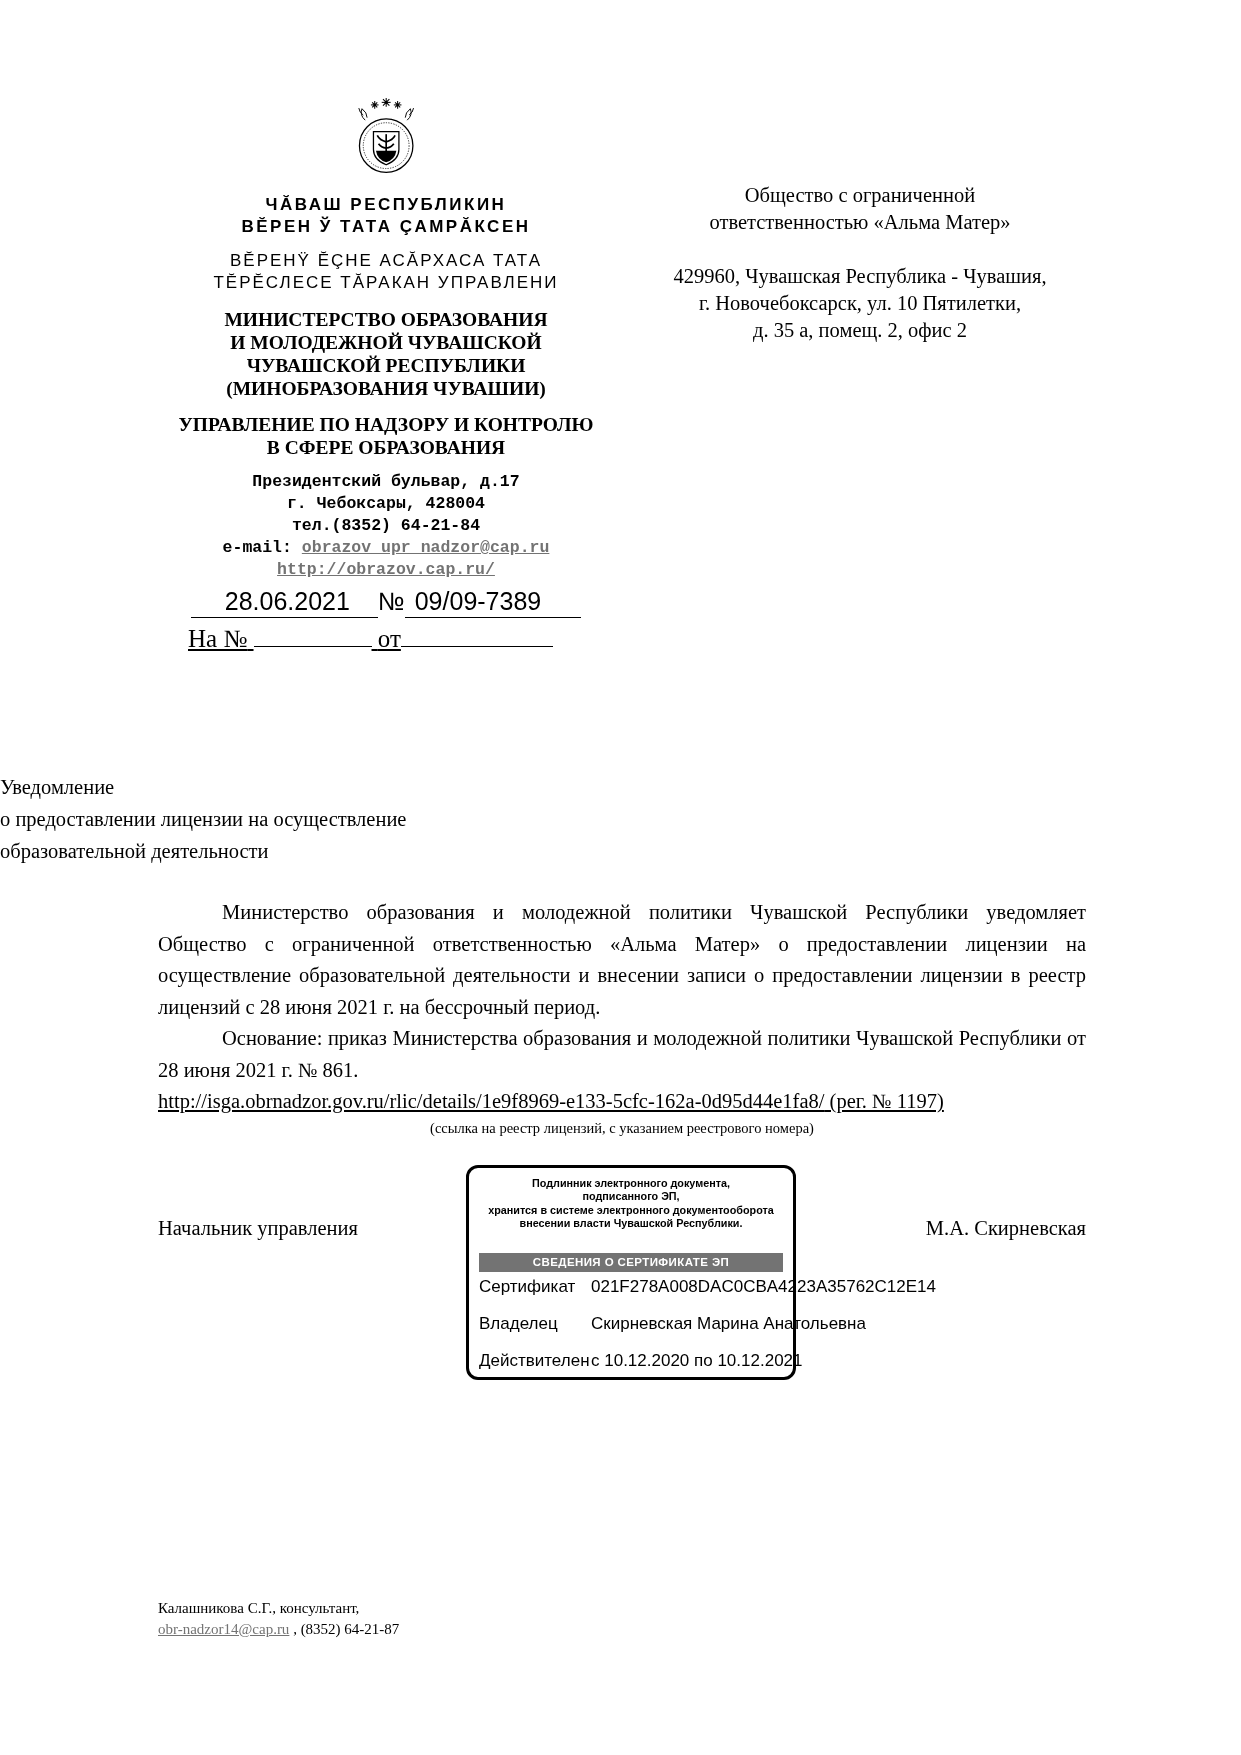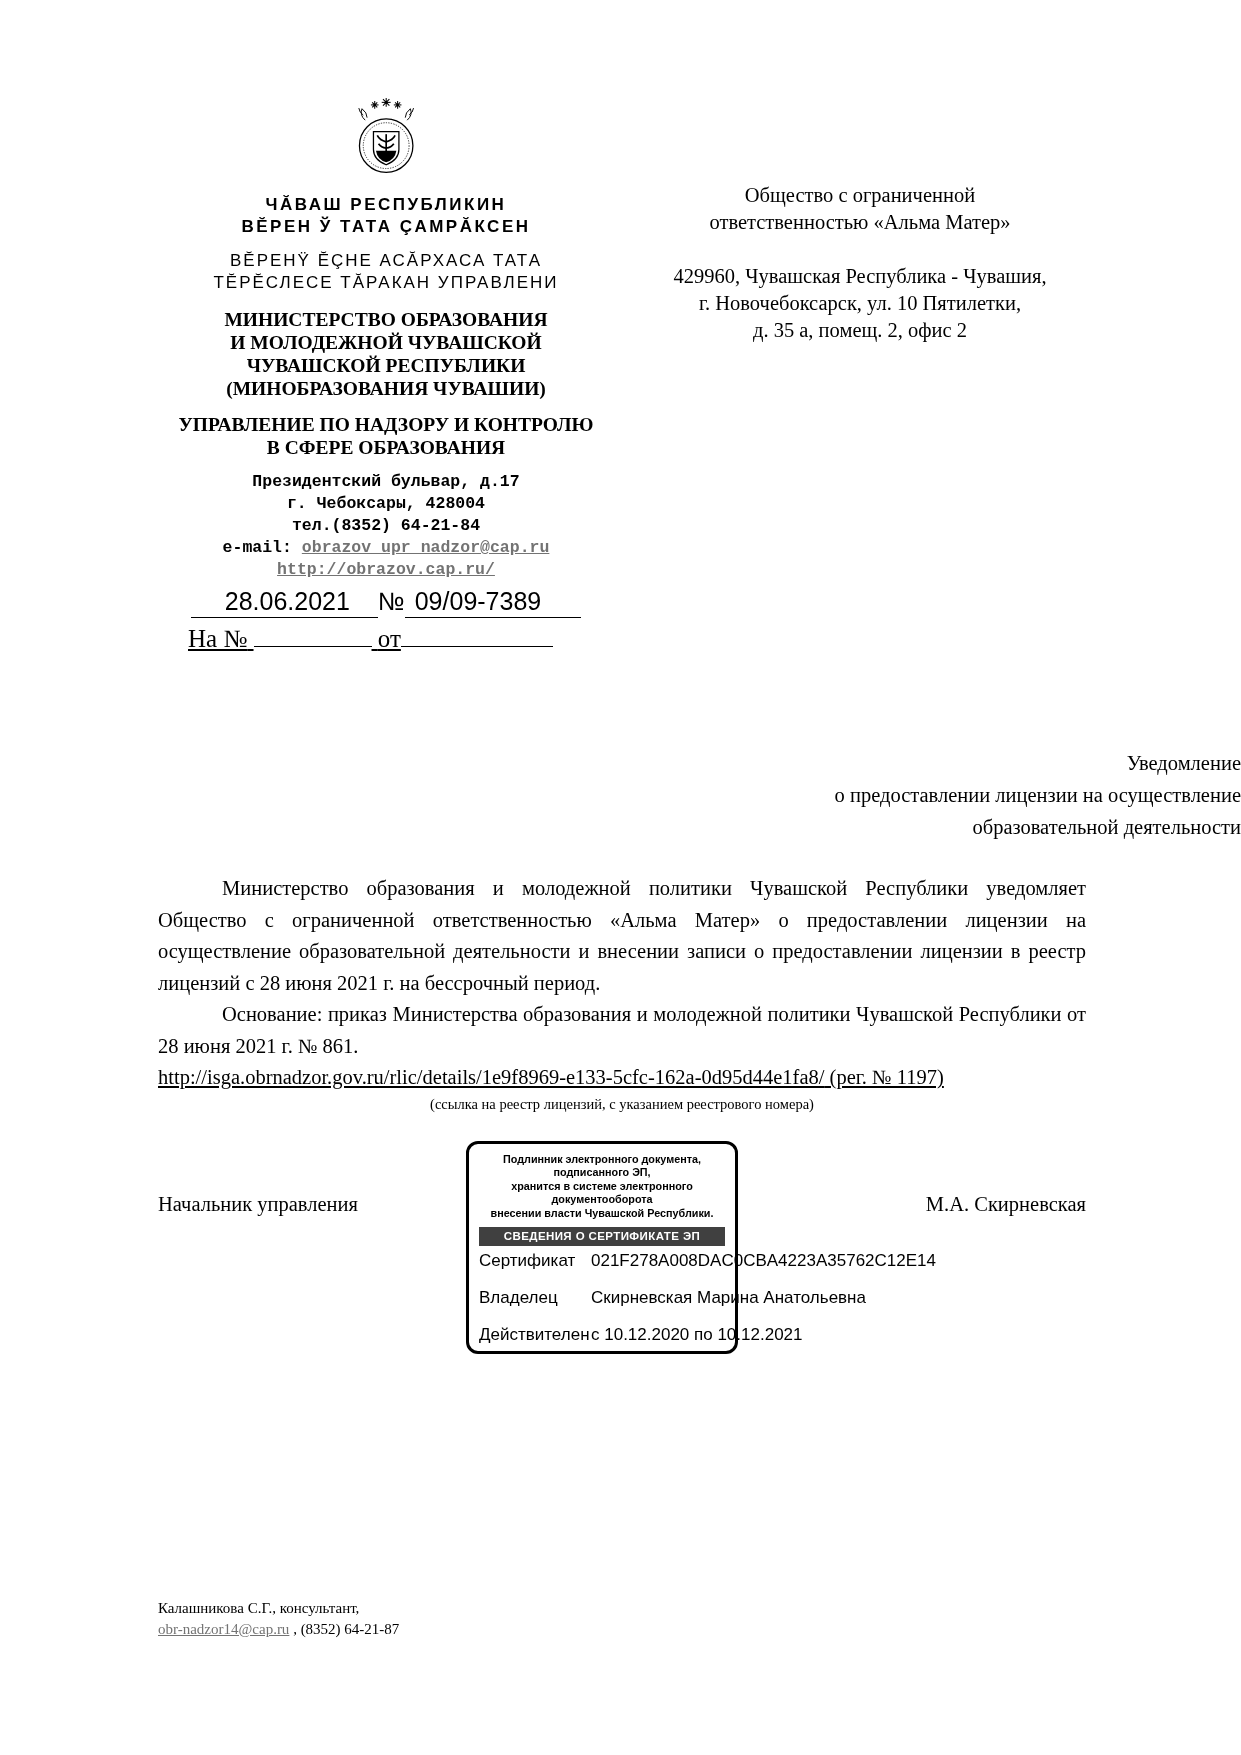--- a/index.html
+++ b/index.html
@@ -59,22 +59,22 @@
   .seg-num{padding:0 40px 1px 10px;}
   .reply-row{
     margin-top:7px;font-size:25px;text-align:left;padding-left:36px;white-space:nowrap;text-decoration:underline;
   }
   .blank1{display:inline-block;width:118px;border-bottom:1.4px solid #000;height:18px;}
   .blank2{display:inline-block;width:152px;border-bottom:1.4px solid #000;height:18px;}
   .recipient-name{font-size:20.5px;line-height:27px;}
   .recipient-addr{font-size:20.5px;line-height:27px;margin-top:27px;}
   
   .doc-title{
-    margin-top:94px;
-    text-align:right;
+    margin-top:118px;
+    text-align:left;
     font-size:20.5px;line-height:32px;
   }
   
   .body-text{
     width:928px;margin:30px 0 0 158px;
     font-size:20.5px;line-height:31.5px;
     text-align:justify;
   }
   .body-text p{margin:0;text-indent:64px;}
   .registry-line{
@@ -94,32 +94,32 @@
     height:170px;
   }
   .sig-position{
     position:absolute;left:0;top:52px;font-size:20.5px;
   }
   .sig-name{
     position:absolute;right:0;top:52px;font-size:20.5px;
   }
   .stamp{
     position:absolute;left:308px;top:0;
-    width:272px;
+    width:330px;
     border:3px solid #000;border-radius:12px;
     background:#fff;
     padding:9px 10px 10px 10px;
     font-family:"Liberation Sans", sans-serif;
     box-sizing:border-box;
   }
   .stamp-head{
     text-align:center;font-weight:bold;font-size:10.8px;line-height:13.5px;
   }
   .stamp-bar{
-    margin-top:7px;background:#404040;color:#fff;
+    margin-top:22px;background:#737373;color:#fff;
     text-align:center;font-weight:bold;font-size:11.5px;
     padding:3px 0 4px 0;letter-spacing:.4px;
   }
   .stamp-rows{
     margin-top:8px;
     display:grid;grid-template-columns:88px 1fr;
     row-gap:5px;column-gap:6px;
     font-size:17px;line-height:13px;gap:24px;
   }
   

